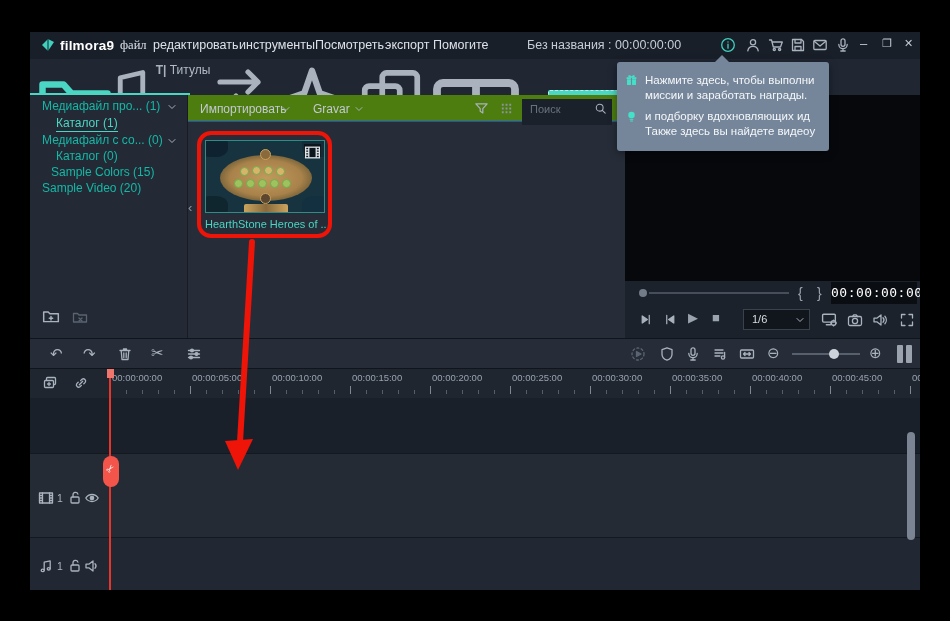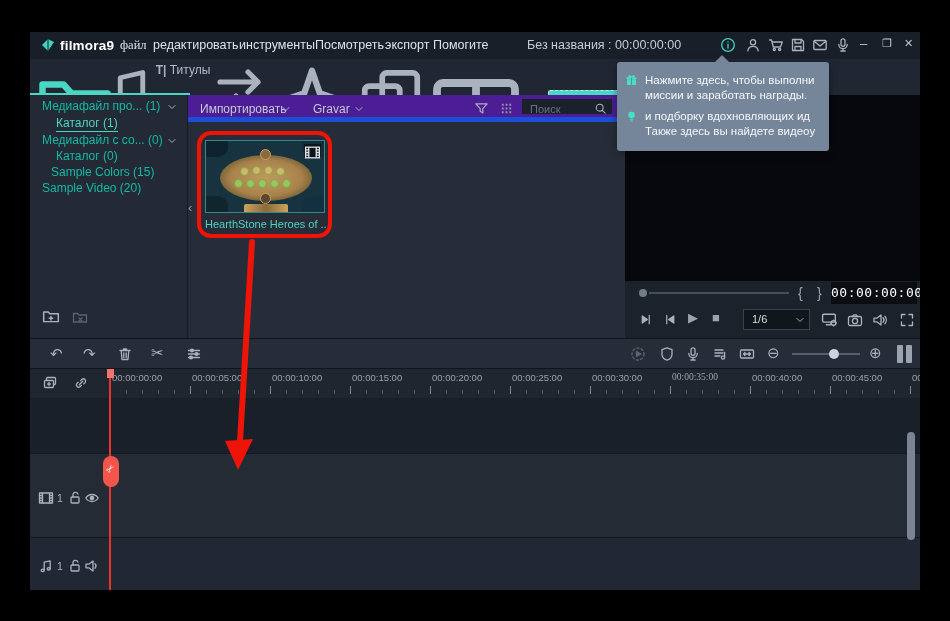--- a/index.html
+++ b/index.html
@@ -20,23 +20,23 @@
   .tab{top:3px;text-align:center;color:#b4bcc8;font-size:12px;}
   .tab .ic{margin:0 auto 1px;width:16px;height:16px;}
   .tab.active{color:#4bd5c3;}
   .tab.active .ic{color:#4bd5c3;}
   #tab-underline{left:0;top:61px;width:160px;height:2px;background:#4bd5c3;}
   
   #sidebar{left:0;top:63px;width:158px;height:243px;background:#232a35;border-right:1px solid #171c24;box-sizing:border-box;}
   .sb-item{font-size:12px;color:#14b8a6;white-space:nowrap;}
   .sb-active{color:#4bd5c3;border-bottom:1px solid #4bd5c3;padding-bottom:1px;}
   #mediapanel{left:158px;top:63px;width:437px;height:243px;background:#262d38;}
-  #media-header{left:0;top:0;width:437px;height:27px;background:#4c1d95;border-bottom:5px solid #1d4ed8;box-sizing:border-box;}
+  #media-header{left:0;top:0;width:437px;height:27px;background:#4d7c0f;border-bottom:1px solid #1d4ed8;box-sizing:border-box;}
   .dd-label{top:7px;font-size:12px;color:#c3cad4;}
-  #search-box{left:334px;top:4px;width:90px;height:15px;background:#1b212a;}
+  #search-box{left:334px;top:4px;width:90px;height:26px;background:#1b212a;}
   #search-box input{position:absolute;left:6px;top:1px;width:62px;height:16px;background:transparent;border:none;outline:none;
      color:#aab3bf;font-size:11px;font-family:"Liberation Sans",sans-serif;}
   #search-box input::placeholder{color:#68727f;}
   #preview{left:595px;top:63px;width:295px;height:243px;background:#1b222c;}
   #video-area{left:0;top:0;width:295px;height:186px;background:#06080c;}
   #timecode-box{left:206px;top:187px;width:86px;height:22px;background:#0a0d12;color:#fff;
      font-family:"DejaVu Sans Mono",monospace;font-size:13px;line-height:22px;text-align:center;letter-spacing:.5px;}
   .pv-btn{color:#9aa3ae;font-size:13px;}
   #page-dd{left:118px;top:214px;width:67px;height:21px;background:#11161d;border:1px solid #39414d;box-sizing:border-box;color:#d7dce2;font-size:11px;line-height:19px;}
   
@@ -443,21 +443,21 @@
           <div class="ticks"></div>
         </div>
         <div class="ruler-cell" style="left: 400px;">
           <span class="lbl">00:00:25:00</span>
           <div class="ticks"></div>
         </div>
         <div class="ruler-cell" style="left: 480px;">
           <span class="lbl">00:00:30:00</span>
           <div class="ticks"></div>
         </div>
-        <div class="ruler-cell" style="left: 560px; font-family: Liberation Serif, serif;">
+        <div class="ruler-cell" style="left: 560px;">
           <span class="lbl">00:00:35:00</span>
           <div class="ticks"></div>
         </div>
         <div class="ruler-cell" style="left: 640px;">
           <span class="lbl">00:00:40:00</span>
           <div class="ticks"></div>
         </div>
         <div class="ruler-cell" style="left: 720px;">
           <span class="lbl">00:00:45:00</span>
           <div class="ticks"></div>

